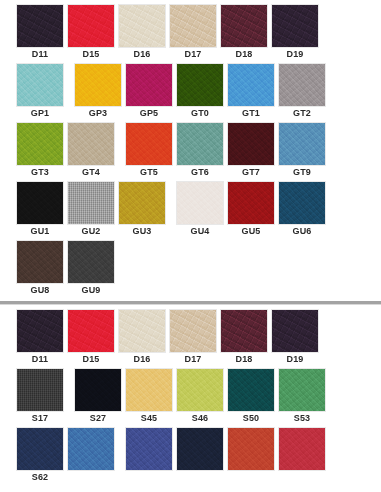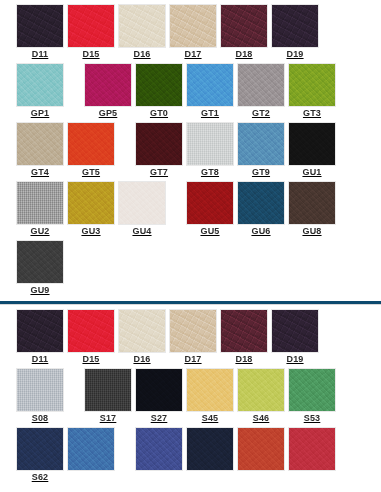--- a/index.html
+++ b/index.html
@@ -5,23 +5,22 @@
   html,body{margin:0;padding:0;}
   body{
     width:381px;height:492px;
     background:#ffffff;
     font-family:"Liberation Sans", sans-serif;
     overflow:hidden;
   }
   .sheet{
     width:381px;height:376px;
     box-sizing:border-box;
-    background:#0c4a6e;
+    background:#a3a3a3;
     position:relative;
-    text-decoration:underline;
   }
   .panel{
     box-sizing:border-box;
     padding:4px 14px 2px 16px;
     background:#ffffff;
   }
   .panel + .panel{
     border-top:1px solid #d8d8d8;
     margin-top:3px;
   }
@@ -30,21 +29,21 @@
     flex-wrap:wrap;
   }
   .cell{
     width:50px;
     margin-right:1px;
     margin-bottom:1px;
     display:flex;
     flex-direction:column;
     align-items:stretch;
   }
-  .cell:nth-child(7n){margin-right:18px;border-radius:6px;}
+  .cell:nth-child(7n){margin-right:8px;border-radius:6px;}
   .swatch{
     height:44px;
     width:48px;
     border:1px solid #e8e8e8;
     box-sizing:border-box;
     position:relative;
     overflow:hidden;
   }
   
   .swatch::after{
@@ -111,20 +110,24 @@
         </div>
         <div class="cell">
           <div class="swatch grain-leather" style="background: rgb(47, 34, 52);"></div>
           <div class="label">D19</div>
         </div>
         <div class="cell">
           <div class="swatch grain-fabric" style="background: rgb(134, 198, 199);"></div>
           <div class="label">GP1</div>
         </div>
         <div class="cell">
+          <div class="swatch grain-fabric" style="background: rgb(238, 181, 18);"></div>
+          <div class="label">GP3</div>
+        </div>
+        <div class="cell">
           <div class="swatch grain-fabric" style="background: rgb(176, 25, 91);"></div>
           <div class="label">GP5</div>
         </div>
         <div class="cell">
           <div class="swatch grain-fabric" style="background: rgb(47, 84, 8);"></div>
           <div class="label">GT0</div>
         </div>
         <div class="cell">
           <div class="swatch grain-fabric" style="background: rgb(74, 154, 212);"></div>
           <div class="label">GT1</div>
@@ -139,26 +142,26 @@
         </div>
         <div class="cell">
           <div class="swatch grain-fabric" style="background: rgb(189, 174, 149);"></div>
           <div class="label">GT4</div>
         </div>
         <div class="cell">
           <div class="swatch grain-fabric" style="background: rgb(221, 64, 32);"></div>
           <div class="label">GT5</div>
         </div>
         <div class="cell">
+          <div class="swatch grain-fabric" style="background: rgb(107, 160, 150);"></div>
+          <div class="label">GT6</div>
+        </div>
+        <div class="cell">
           <div class="swatch grain-fabric" style="background: rgb(74, 20, 25);"></div>
           <div class="label">GT7</div>
-        </div>
-        <div class="cell">
-          <div class="swatch grain-heather" style="background: rgb(205, 208, 208);"></div>
-          <div class="label">GT8</div>
         </div>
         <div class="cell">
           <div class="swatch grain-fabric" style="background: rgb(88, 145, 184);"></div>
           <div class="label">GT9</div>
         </div>
         <div class="cell">
           <div class="swatch grain-fabric" style="background: rgb(20, 20, 20);"></div>
           <div class="label">GU1</div>
         </div>
         <div class="cell">
@@ -211,38 +214,38 @@
         </div>
         <div class="cell">
           <div class="swatch grain-leather" style="background: rgb(90, 36, 51);"></div>
           <div class="label">D18</div>
         </div>
         <div class="cell">
           <div class="swatch grain-leather" style="background: rgb(47, 34, 52);"></div>
           <div class="label">D19</div>
         </div>
         <div class="cell">
-          <div class="swatch grain-heather" style="background: rgb(183, 189, 196);"></div>
-          <div class="label">S08</div>
-        </div>
-        <div class="cell">
           <div class="swatch grain-heather" style="background: rgb(58, 58, 58);"></div>
           <div class="label">S17</div>
         </div>
         <div class="cell">
           <div class="swatch grain-fabric" style="background: rgb(14, 16, 24);"></div>
           <div class="label">S27</div>
         </div>
         <div class="cell">
           <div class="swatch grain-fabric" style="background: rgb(232, 197, 114);"></div>
           <div class="label">S45</div>
         </div>
         <div class="cell">
           <div class="swatch grain-fabric" style="background: rgb(194, 203, 90);"></div>
           <div class="label">S46</div>
+        </div>
+        <div class="cell">
+          <div class="swatch grain-fabric" style="background: rgb(14, 74, 76);"></div>
+          <div class="label">S50</div>
         </div>
         <div class="cell">
           <div class="swatch grain-fabric" style="background: rgb(77, 154, 96);"></div>
           <div class="label">S53</div>
         </div>
         <div class="cell">
           <div class="swatch grain-fabric" style="background: rgb(36, 51, 86);"></div>
           <div class="label">S62</div>
         </div>
         <div class="cell">

